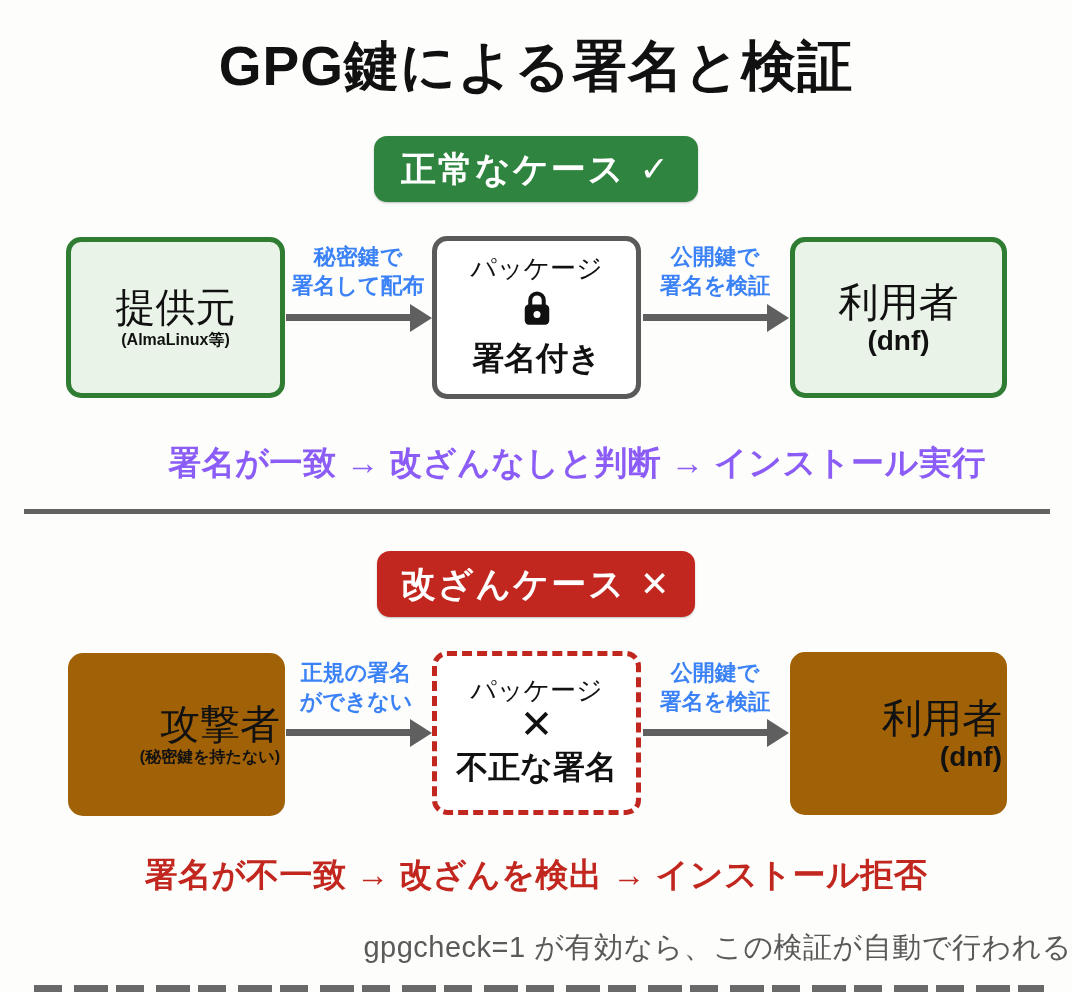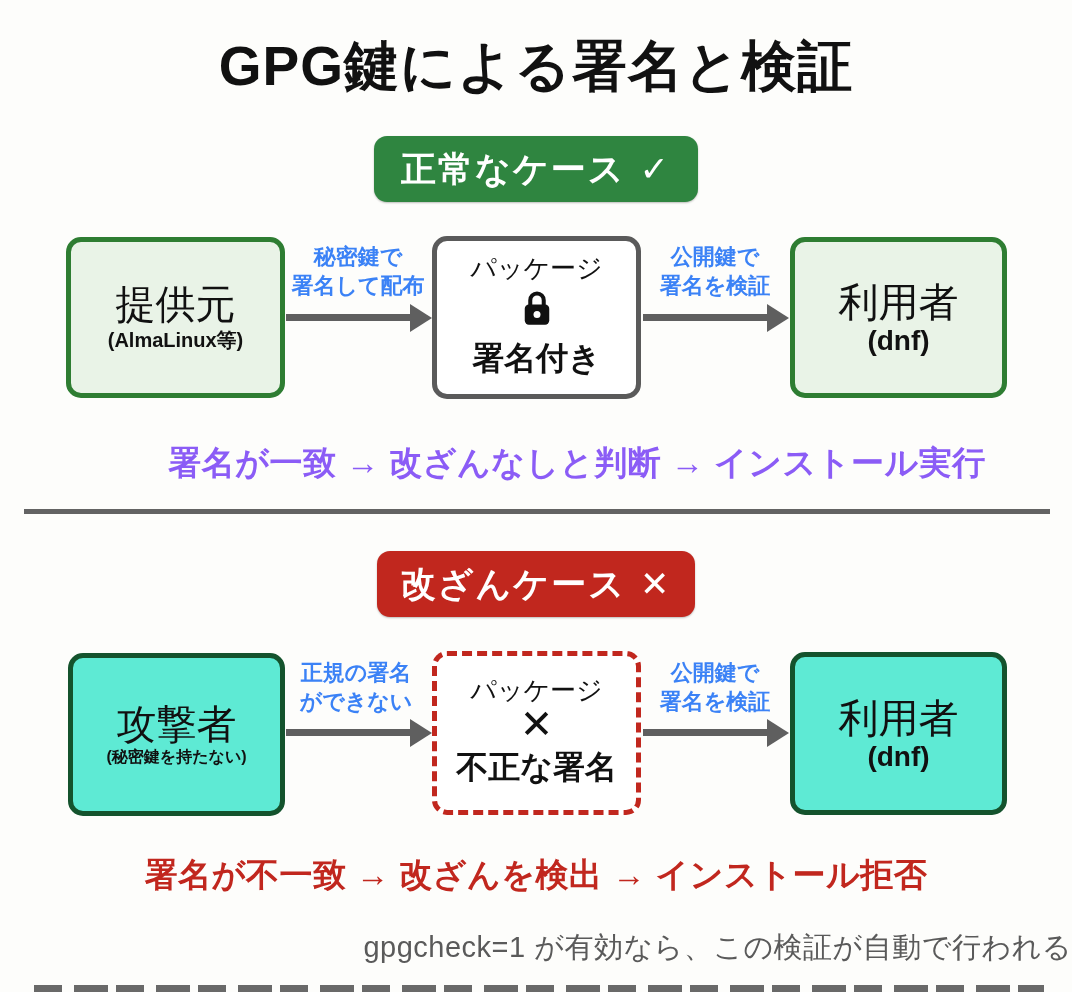--- a/index.html
+++ b/index.html
@@ -23,23 +23,23 @@
   .badge .bicon{margin-left:14px;font-weight:800;}
   .badge-green{top:130px;width:324px;background:#2f8540;}
   .badge-red{top:545px;width:318px;background:#c1271e;}
 
   .node{
     position:absolute;box-sizing:border-box;border-radius:15px;
     display:flex;flex-direction:column;align-items:center;justify-content:center;
     text-align:center;
   }
   .node .main{font-size:40px;font-weight:400;line-height:1.15;color:#111;}
-  .node .sub{font-size:20px;font-weight:800;color:#111;}
+  .node .sub{font-size:16px;font-weight:800;color:#111;}
   .green-node{background:#e9f3e7;border:5px solid #2e7d32;}
-  .red-node{background:#5eead4;border:5px solid #14532d;}
+  .red-node{background:#a16207;border:5px solid #a16207;align-items:flex-end;}
   .gray-node{background:#ffffff;border:5px solid #5a5a5a;}
   .dashed-node{background:#ffffff;border:5px dashed #c1271e;}
 
   .b-src1{left:66px;top:237px;width:219px;height:161px;}
   .b-pkg1{left:432px;top:236px;width:209px;height:163px;}
   .b-usr1{left:790px;top:237px;width:217px;height:161px;}
   .b-src2{left:68px;top:653px;width:217px;height:163px;}
   .b-pkg2{left:432px;top:651px;width:209px;height:164px;}
   .b-usr2{left:790px;top:652px;width:217px;height:163px;}
 

